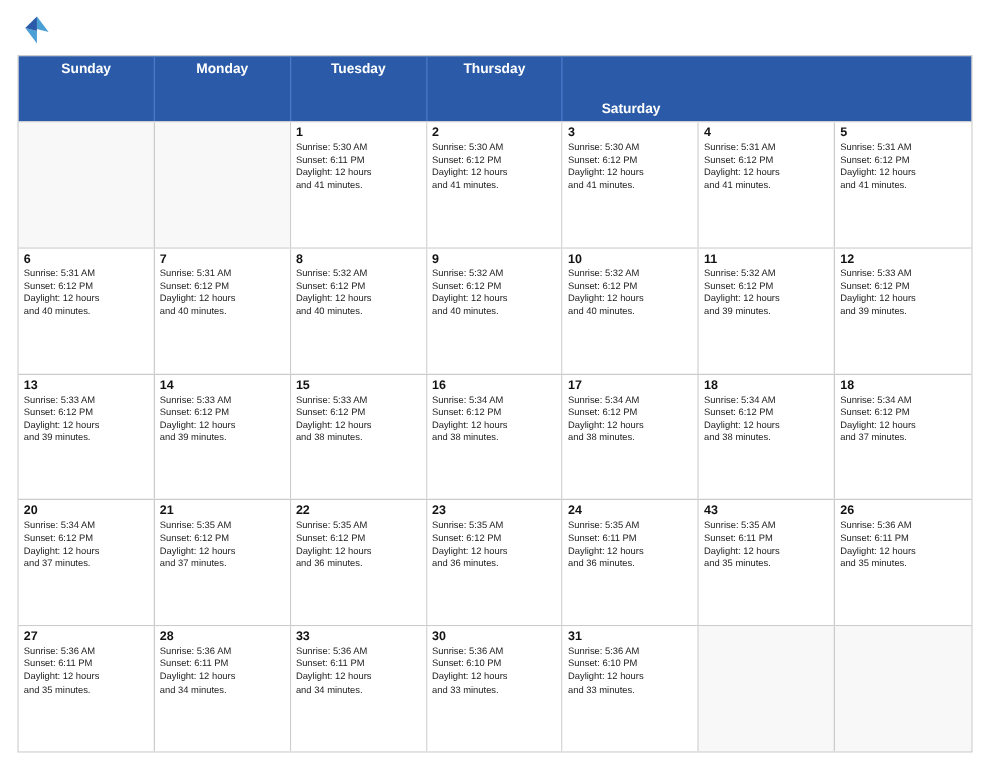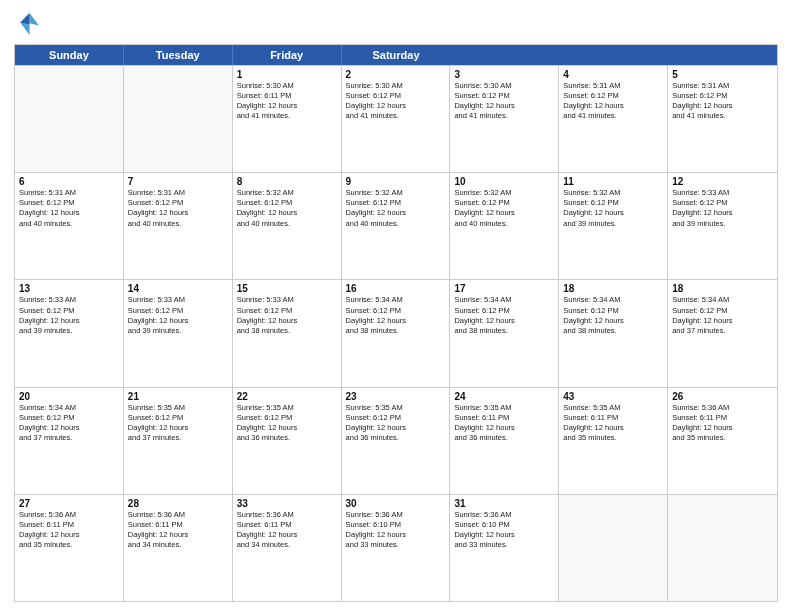--- a/index.html
+++ b/index.html
@@ -66,21 +66,21 @@
       background: #2b5ba8;
     }
     .cal-header-cell {
       color: #fff;
       font-size: 11px;
       font-weight: bold;
       text-align: center;
       padding: 4px 2px;
       border-right: 1px solid #4a7acc;
     }
-    .cal-header-cell:last-child { border-right: none; }
+    .cal-header-cell:last-child { border-right: none; margin-top: 32px; }
     .cal-body {
       flex: 1;
       display: flex;
       flex-direction: column;
     }
     .cal-row {
       flex: 1;
       display: grid;
       grid-template-columns: repeat(7, 1fr);
       border-top: 1px solid #ccc;
@@ -124,22 +124,23 @@
     </div>
     <div class="title-block">
       <div class="month-title"></div>
       <div class="location"></div>
     </div>
   </div>
 
   <div class="calendar">
     <div class="cal-header">
     <div class="cal-header-cell">Sunday</div>
+        <div class="cal-header-cell">Monday</div>
         <div class="cal-header-cell">Tuesday</div>
-        <div class="cal-header-cell">Friday</div>
+        <div class="cal-header-cell">Thursday</div>
         <div class="cal-header-cell">Saturday</div>
       </div>
     <div class="cal-body">
     <div class="cal-row">
           <div class="cal-cell empty"></div>
           <div class="cal-cell empty"></div>
           <div class="cal-cell">
             <div class="day-num">1</div>
             <div class="cell-text" style="white-space: pre-line;">Sunrise: 5:30 AM
 Sunset: 6:11 PM

